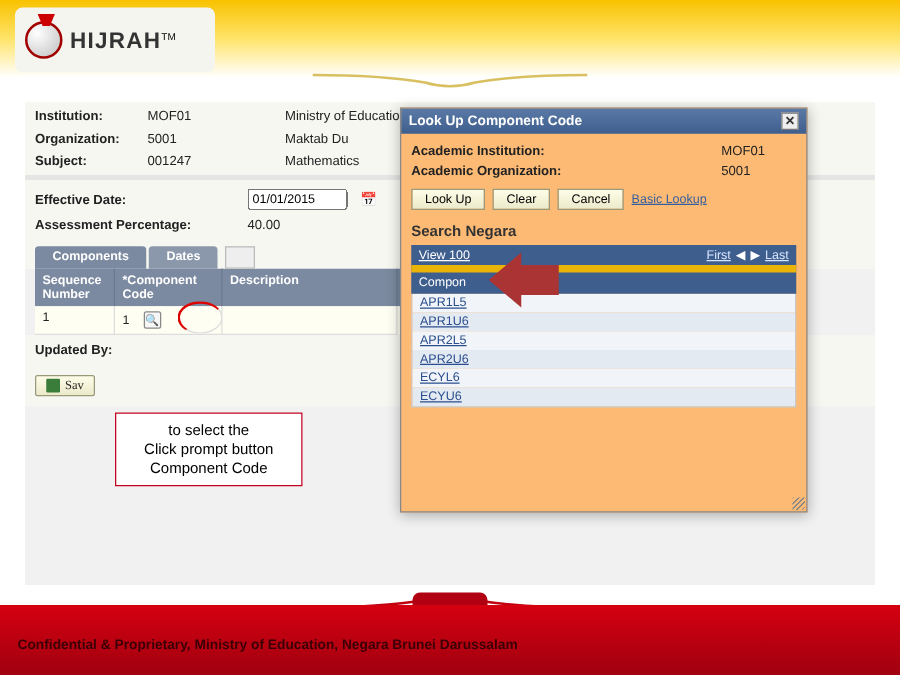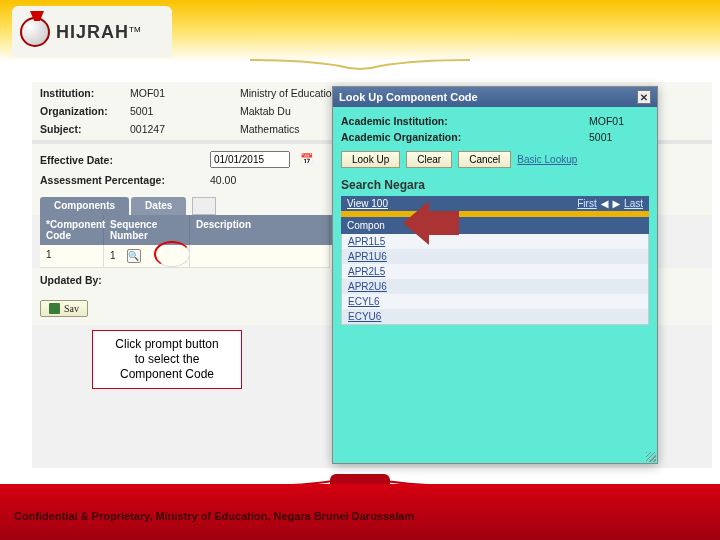--- a/index.html
+++ b/index.html
@@ -32,21 +32,21 @@
     position: absolute; top: 10px; right: 20px; font-size: 28px; font-weight: normal; color: #000;
   }
   .bracket-top {
     position: absolute; top: 58px; left: 50%; transform: translateX(-50%);
     width: 220px; height: 14px;
   }
   .bracket-top svg { width: 100%; height: 100%; }
 
   
   .screenshot {
-    position: absolute; top: 82px; left: 32px; width: 680px; height: 386px;
+    position: absolute; top: 82px; left: 20px; width: 680px; height: 386px;
     background: #f1f1f1; font-size: 10.5px; color: #222;
   }
   .label { font-weight: bold; min-width: 80px; }
 
   .top-fields {
     background: #f7f7f2; padding: 2px 0;
   }
   .top-fields .row1, .top-fields .row2, .top-fields .row3 {
     display: grid; grid-template-columns: 90px 70px 40px 200px 80px 70px; align-items: center; padding: 3px 8px;
   }
@@ -89,22 +89,22 @@
   .save-row { padding: 8px; background: #f7f7f2; }
   .save-btn {
     display: inline-flex; align-items: center; gap: 4px;
     border: 1px solid #9a9a7a; background: linear-gradient(#fdfde8,#eceacb);
     padding: 2px 8px; font-size: 10px; border-radius: 2px; font-family: Liberation Serif, serif;
   }
   .save-btn .disk { width: 11px; height: 11px; background: #3a7d3a; border-radius: 1px; }
 
   
   .modal {
-    position: absolute; top: 4px; left: 300px; width: 326px; height: 378px;
-    background: #5eead4; border: 1px solid #888; box-shadow: 0 2px 10px rgba(0,0,0,.3);
+    position: absolute; top: 4px; left: 300px; width: 326px; height: 324px;
+    background: #fdba74; border: 1px solid #888; box-shadow: 0 2px 10px rgba(0,0,0,.3);
     font-size: 10.5px;
   }
   .modal-title {
     display: flex; justify-content: space-between; align-items: center;
     background: linear-gradient(#5a79a5,#3e5e8e); color: #fff; padding: 3px 6px;
     font-weight: bold; font-size: 11px;
   }
   .modal-close {
     width: 14px; height: 14px; background: #eee; color: #333; font-size: 10px;
     display: flex; align-items: center; justify-content: center; border: 1px solid #777; cursor: pointer;
@@ -237,22 +237,22 @@
     </div>
 
     <div class="tabs">
       <div class="tab">Components</div>
       <div class="tab" style="background:#8b98ac;">Dates</div>
       <div class="tab-ico"></div>
     </div>
 
     <div style="margin:0 8px; width: 296px;">
       <div class="grid-head">
+        <div>Sequence Number</div>
         <div>*Component Code</div>
-        <div>Sequence Number</div>
         <div>Description</div>
       </div>
       <div class="grid-row">
         <div>1</div>
         <div class="prompt-cell">
           <span>1</span>
           &nbsp;&nbsp;
           <span class="prompt-btn">
               <span>🔍</span>
             </span>
@@ -319,22 +319,22 @@
           <div>ECYL6</div>
           <div>ECYU6</div>
         </div>
       </div>
       <div class="modal-resize"></div>
     </div>
 
   </div>
 
   <div class="callout">
+    <div>to select the</div>
     <div>Click prompt button</div>
-    <div>to select the</div>
     <div>Component Code</div>
   </div>
 
   <div class="footer-top-bracket">
     <svg viewBox="0 0 220 14">
         <path d="M0 12 Q55 12 90 6 Q110 0 130 6 Q165 12 220 12" stroke="#c0000f" stroke-width="2" fill="none"></path>
       </svg>
   </div>
   <div class="footer-center"></div>
   <div class="footer-band"></div>

